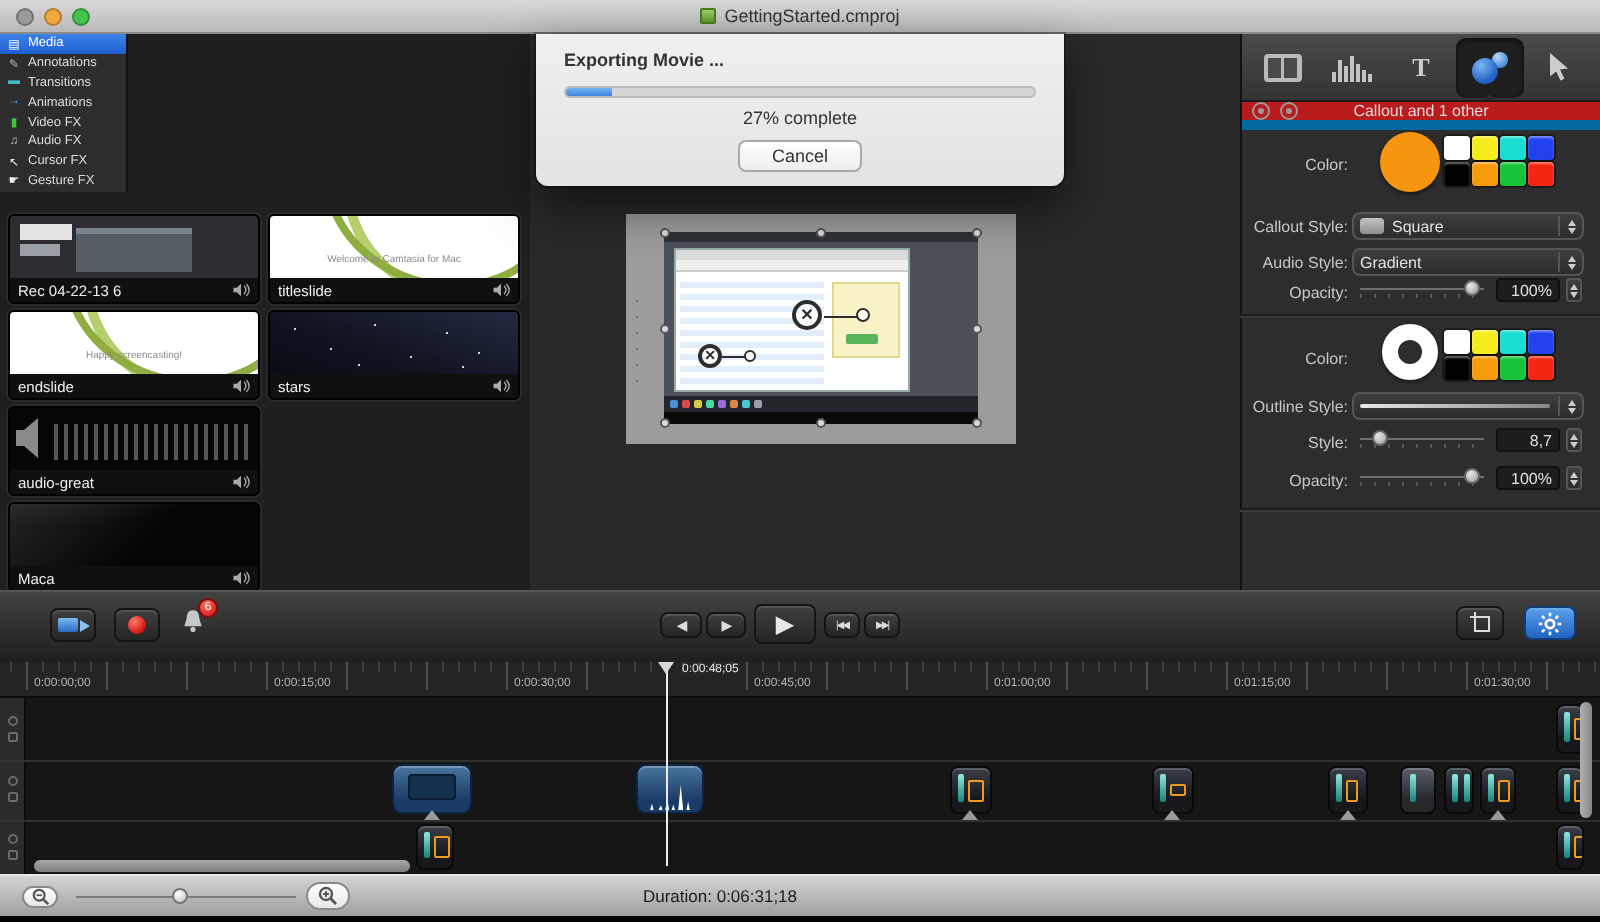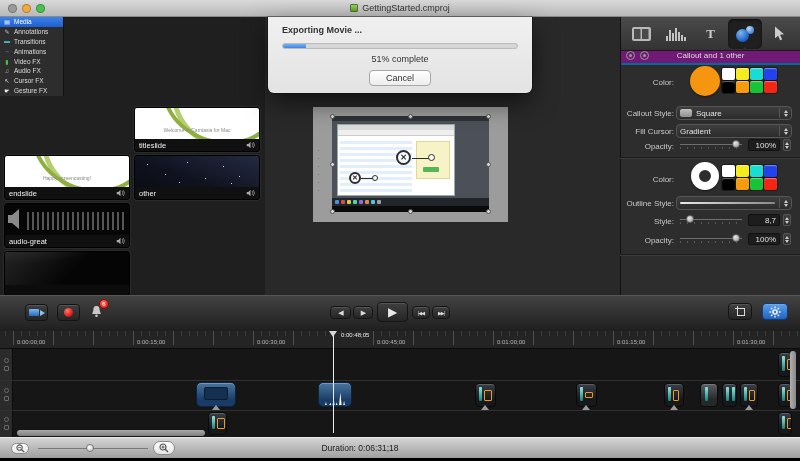--- a/index.html
+++ b/index.html
@@ -100,22 +100,22 @@
   .tab { flex:1; height:30px; display:flex; align-items:center; justify-content:center; border-radius:5px; position:relative; }
   .tab.sel { background:#1f1f1f; box-shadow:inset 0 1px 3px rgba(0,0,0,.6); }
   .tab.sel::after { content:""; position:absolute; bottom:-1px; left:50%; margin-left:-3px;
     border-left:3px solid transparent; border-right:3px solid transparent; border-bottom:3px solid #2d2d2d; }
   .ic-T { font-size:13px; font-weight:bold; color:#ccc; font-family:"Liberation Serif", serif; }
   .ic-co { position:relative; width:18px; height:16px; }
   .ic-co .big { position:absolute; left:0; bottom:0; width:13px; height:13px; border-radius:50%;
     background:radial-gradient(circle at 35% 30%,#7cb6f2,#1c5ec4 70%); }
   .ic-co .small { position:absolute; right:0; top:0; width:8px; height:8px; border-radius:50%;
     background:radial-gradient(circle at 35% 30%,#bcd9f6,#4a8ad8 70%); }
-  .phead { position:absolute; left:0; top:34px; right:0; height:14px; background:#701a75;
-    border-bottom:2px solid #0369a1; display:flex; align-items:flex-start; }
+  .phead { position:absolute; left:0; top:34px; right:0; height:14px; background:#b91c1c;
+    border-bottom:5px solid #0369a1; display:flex; align-items:flex-end; }
   .phead-title { flex:1; text-align:center; font-size:8px; color:#ddd; }
   .phead-ic { width:9px; height:9px; border:1px solid #999; border-radius:50%; margin-left:5px; position:relative; }
   .phead-ic::after { content:""; position:absolute; left:2px; top:2px; width:3px; height:3px; background:#999; border-radius:50%; }
   .plabel { position:absolute; width:58px; text-align:right; font-size:8px; color:#c8c8c8; }
   .dd { position:absolute; left:676px; width:116px; height:14px; background:linear-gradient(#3e3e3e,#2c2c2c);
     border:1px solid #555; border-radius:4px; display:flex; align-items:center; padding:0 3px; gap:4px; }
   .dd-label { flex:1; font-size:8px; color:#e2e2e2; }
   .dd-step { width:9px; display:flex; flex-direction:column; align-items:center; gap:1px; border-left:1px solid #555; padding-left:3px; height:10px; justify-content:center; }
   .tri-u { border-left:2.5px solid transparent; border-right:2.5px solid transparent; border-bottom:3px solid #ccc; }
   .tri-d { border-left:2.5px solid transparent; border-right:2.5px solid transparent; border-top:3px solid #ccc; }
@@ -231,20 +231,34 @@
       <div class="mitem">
           <span class="mico" style="color:#eee">↖</span>
           <span>Cursor FX</span>
         </div>
       <div class="mitem">
           <span class="mico" style="color:#eee">☛</span>
           <span>Gesture FX</span>
         </div>
     </div>
 
+    <div class="thumb" style="left:4px;top:90px">
+      <div class="timg t-rec1">
+          <span class="w1"></span>
+          <span class="w2"></span>
+          <span class="w3"></span>
+        </div>
+      <div class="tlabel">
+          <span class="tname">Rec 04-22-13 6</span>
+          <svg class="spk" viewBox="0 0 12 10">
+            <path d="M1 3.5h2.2L6 .8v8.4L3.2 6.5H1z" fill="#aaa"></path>
+            <path d="M8 2.2q2.6 2.8 0 5.6M9.6 1q3.6 4 0 8" stroke="#aaa" stroke-width=".9" fill="none"></path>
+          </svg>
+        </div>
+    </div>
     <div class="thumb" style="left:4px;top:138px">
       <div class="timg slide">
           <div class="slidecap">Happy screencasting!</div>
         </div>
       <div class="tlabel">
           <span class="tname">endslide</span>
           <svg class="spk" viewBox="0 0 12 10">
             <path d="M1 3.5h2.2L6 .8v8.4L3.2 6.5H1z" fill="#aaa"></path>
             <path d="M8 2.2q2.6 2.8 0 5.6M9.6 1q3.6 4 0 8" stroke="#aaa" stroke-width=".9" fill="none"></path>
           </svg>
@@ -267,21 +281,21 @@
         <span class="st" style="left:12px;top:8px"></span>
           <span class="st" style="left:30px;top:18px"></span>
           <span class="st" style="left:52px;top:6px"></span>
           <span class="st" style="left:70px;top:22px"></span>
           <span class="st" style="left:88px;top:10px"></span>
           <span class="st" style="left:104px;top:20px"></span>
           <span class="st" style="left:44px;top:26px"></span>
           <span class="st" style="left:96px;top:27px"></span>
       </div>
       <div class="tlabel">
-          <span class="tname">other</span>
+          <span class="tname">stars</span>
           <svg class="spk" viewBox="0 0 12 10">
             <path d="M1 3.5h2.2L6 .8v8.4L3.2 6.5H1z" fill="#aaa"></path>
             <path d="M8 2.2q2.6 2.8 0 5.6M9.6 1q3.6 4 0 8" stroke="#aaa" stroke-width=".9" fill="none"></path>
           </svg>
         </div>
     </div>
     <div class="thumb" style="left:4px;top:186px">
       <div class="timg t-audio">
         <svg class="spkbig" viewBox="0 0 14 22">
             <path d="M1 7h4L12 1v20L5 15H1z" fill="#8a8a8a"></path>
@@ -291,20 +305,27 @@
       <div class="tlabel">
           <span class="tname">audio-great</span>
           <svg class="spk" viewBox="0 0 12 10">
             <path d="M1 3.5h2.2L6 .8v8.4L3.2 6.5H1z" fill="#aaa"></path>
             <path d="M8 2.2q2.6 2.8 0 5.6M9.6 1q3.6 4 0 8" stroke="#aaa" stroke-width=".9" fill="none"></path>
           </svg>
         </div>
     </div>
     <div class="thumb" style="left:4px;top:234px">
       <div class="timg t-maca"></div>
+      <div class="tlabel">
+          <span class="tname">Maca</span>
+          <svg class="spk" viewBox="0 0 12 10">
+            <path d="M1 3.5h2.2L6 .8v8.4L3.2 6.5H1z" fill="#aaa"></path>
+            <path d="M8 2.2q2.6 2.8 0 5.6M9.6 1q3.6 4 0 8" stroke="#aaa" stroke-width=".9" fill="none"></path>
+          </svg>
+        </div>
     </div>
   </div>
 
   <div class="abs canvas-area">
     <div class="stage">
       <div class="video">
         <div class="v-menubar"></div>
         <div class="v-win">
           <span class="v-wtop"></span>
             <span class="v-wtool"></span>
@@ -341,21 +362,21 @@
     <div class="comark" style="left:84px;top:155px;width:12px;height:12px;font-size:7px">✕</div>
     <div class="coline" style="left:96px;top:161px;width:12px"></div>
     <div class="codot" style="left:107px;top:158px;width:6px;height:6px"></div>
   </div>
 
   <div class="abs dialog">
     <div class="d-title">Exporting Movie ...</div>
     <div class="d-track">
       <div class="d-fill" style="width: 10%;"></div>
     </div>
-    <div class="d-status">51% complete</div>
+    <div class="d-status">27% complete</div>
     <div class="d-cancel">Cancel</div>
   </div>
 
   <div class="abs props">
     <div class="tabbar">
       <div class="tab">
         <svg width="19" height="14" viewBox="0 0 19 14">
             <rect x="0" y="0" width="19" height="14" rx="2" fill="#b9b9b9"></rect>
             <rect x="2" y="2" width="6.5" height="10" fill="#4a4a4a"></rect>
             <rect x="10" y="2" width="6.5" height="10" fill="#4a4a4a"></rect>
@@ -408,21 +429,21 @@
   <div class="abs dd" style="top:106px">
     <span class="sq-glyph"></span>
     <span class="dd-label" style="flex:none">Square</span>
     <span style="flex:1"></span>
     <span class="dd-step">
         <span class="tri-u"></span>
         <span class="tri-d"></span>
       </span>
   </div>
 
-  <span class="abs plabel" style="left:616px;top:127px">Fill Cursor:</span>
+  <span class="abs plabel" style="left:616px;top:127px">Audio Style:</span>
   <div class="abs dd" style="top:124px">
     <span class="dd-label">Gradient</span>
     <span class="dd-step">
         <span class="tri-u"></span>
         <span class="tri-d"></span>
       </span>
   </div>
 
   <span class="abs plabel" style="left:616px;top:142px">Opacity:</span>
   <div class="abs slider" style="left:680px;top:140px;width:62px">

